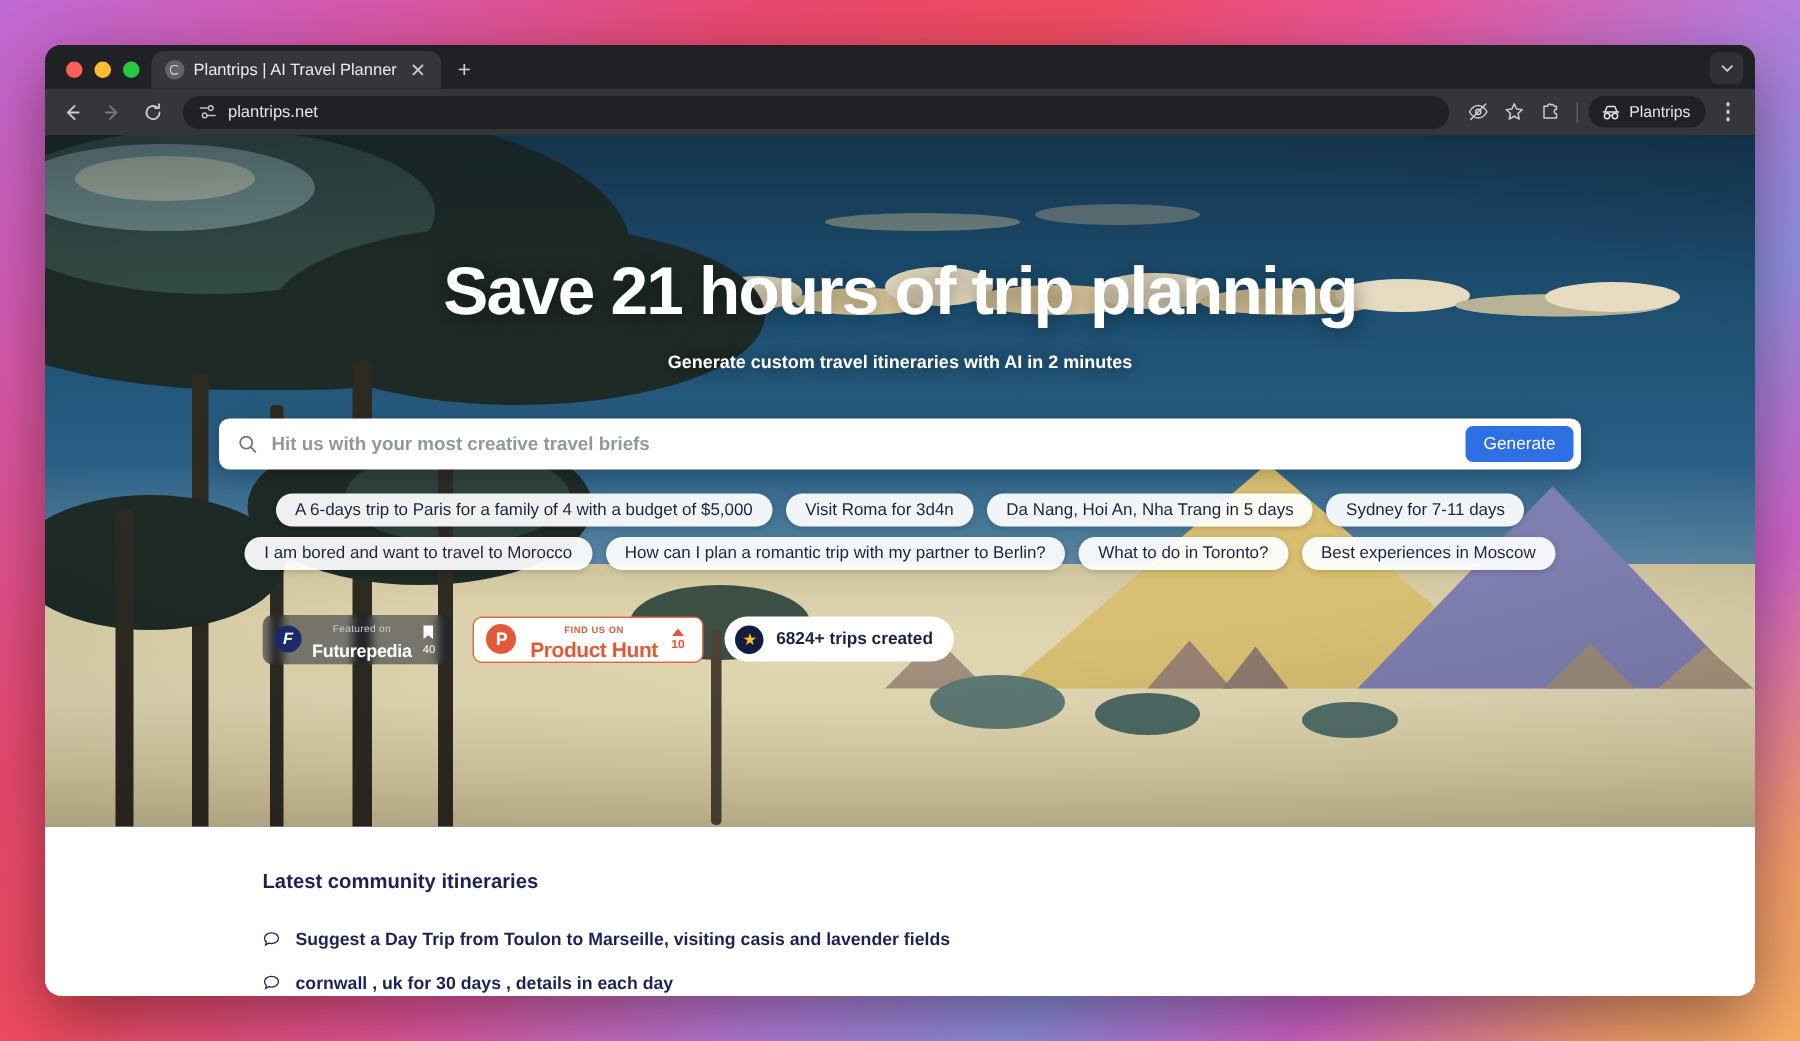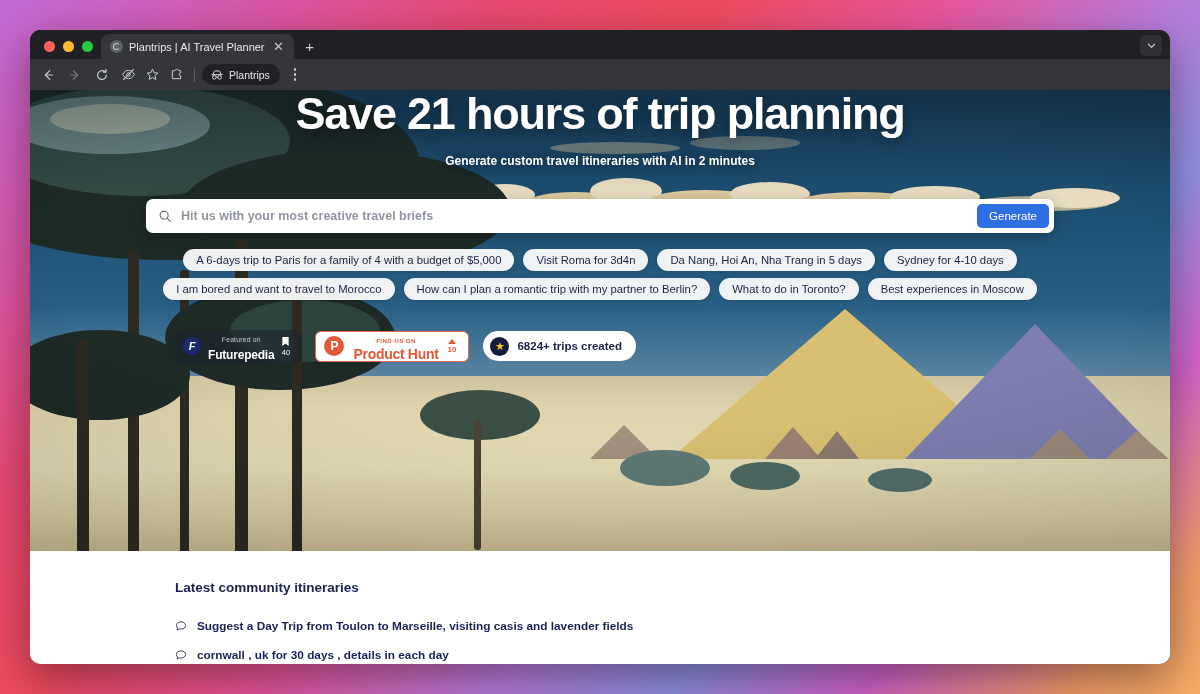--- a/index.html
+++ b/index.html
@@ -153,20 +153,21 @@
   .vignette {
     position: absolute; inset: 0;
     background:
       radial-gradient(115% 85% at 50% 38%, rgba(0,0,0,0) 42%, rgba(0,0,0,.22) 100%),
       linear-gradient(180deg, rgba(10,22,36,.30) 0%, rgba(10,22,36,0) 22%);
   }
 
   
   .hero-content {
     position: relative; z-index: 5; text-align: center;
+    padding-top: 80px;
   }
   .headline {
     font-size: 45px; font-weight: bold; color: #fff; letter-spacing: -1.2px;
     text-shadow: 0 2px 14px rgba(0,0,0,.45); line-height: 1.06;
   }
   .subhead {
     margin-top: 16px; font-size: 12px; font-weight: bold; color: #fff;
     text-shadow: 0 1px 10px rgba(0,0,0,.5);
   }
 
@@ -302,20 +303,31 @@
         <path d="M3 8 H11" stroke="currentColor" stroke-width="1.4" stroke-linecap="round"></path>
       </svg>
     </div>
     <div class="navbtn">
       <svg width="14" height="14" viewBox="0 0 16 16" aria-hidden="true">
         <path d="M13 8 A5 5 0 1 1 11.2 4.2" fill="none" stroke="currentColor" stroke-width="1.4" stroke-linecap="round"></path>
         <path d="M12.6 1.6 V4.6 H9.6" fill="none" stroke="currentColor" stroke-width="1.4" stroke-linecap="round" stroke-linejoin="round"></path>
       </svg>
     </div>
 
+    <div class="omnibox">
+      <span style="display:flex">
+        <svg width="13" height="13" viewBox="0 0 16 16" aria-hidden="true">
+          <circle cx="10.5" cy="5" r="1.9" fill="none" stroke="#bdc1c6" stroke-width="1.2"></circle>
+          <path d="M2 5 H8.4" stroke="#bdc1c6" stroke-width="1.2" stroke-linecap="round"></path>
+          <circle cx="5.5" cy="11" r="1.9" fill="none" stroke="#bdc1c6" stroke-width="1.2"></circle>
+          <path d="M7.6 11 H14" stroke="#bdc1c6" stroke-width="1.2" stroke-linecap="round"></path>
+        </svg>
+      </span>
+      <span class="omnibox-url">plantrips.net</span>
+    </div>
 
     <div class="tb-icons">
       <div class="tb-icon">
         <svg width="15" height="15" viewBox="0 0 18 18" aria-hidden="true">
           <path d="M2 9 C4 5.4 6.3 4 9 4 C11.7 4 14 5.4 16 9 C14 12.6 11.7 14 9 14 C6.3 14 4 12.6 2 9 Z" fill="none" stroke="currentColor" stroke-width="1.2"></path>
           <circle cx="9" cy="9" r="2.1" fill="none" stroke="currentColor" stroke-width="1.2"></circle>
           <path d="M3 15.2 L15 2.8" stroke="currentColor" stroke-width="1.3" stroke-linecap="round"></path>
         </svg>
       </div>
       <div class="tb-icon">
@@ -432,21 +444,21 @@
             </svg>
           </span>
           <input class="search-input" type="text" placeholder="Hit us with your most creative travel briefs" style="">
           <button class="generate-btn">Generate</button>
         </div>
 
         <div class="chips">
           <span class="chip">A 6-days trip to Paris for a family of 4 with a budget of $5,000</span>
           <span class="chip">Visit Roma for 3d4n</span>
           <span class="chip">Da Nang, Hoi An, Nha Trang in 5 days</span>
-          <span class="chip">Sydney for 4-10 days</span>
+          <span class="chip">Sydney for 7-11 days</span>
           <span class="chip">I am bored and want to travel to Morocco</span>
           <span class="chip">How can I plan a romantic trip with my partner to Berlin?</span>
           <span class="chip">What to do in Toronto?</span>
           <span class="chip">Best experiences in Moscow</span>
         </div>
 
         <div class="badges">
 
           <div class="badge-fp">
             <span class="fp-logo">F</span>

